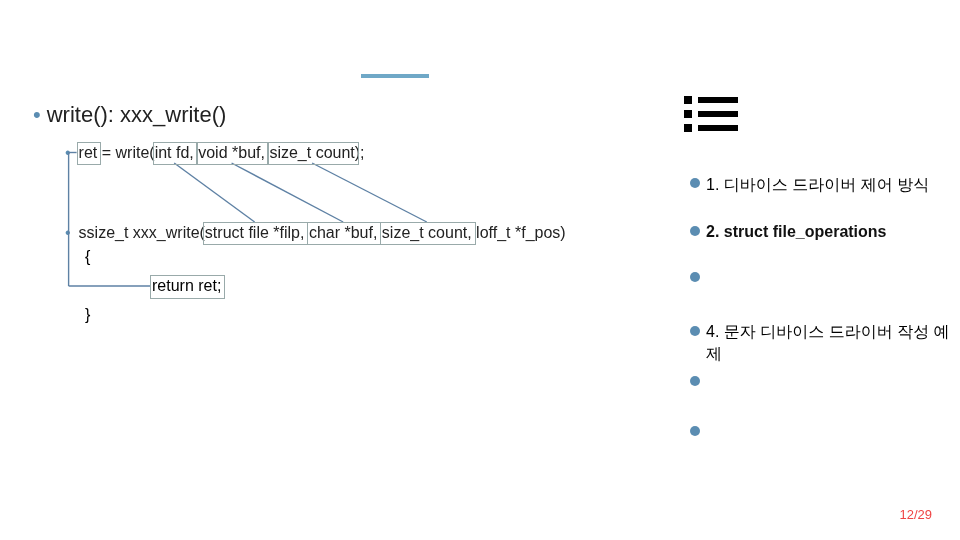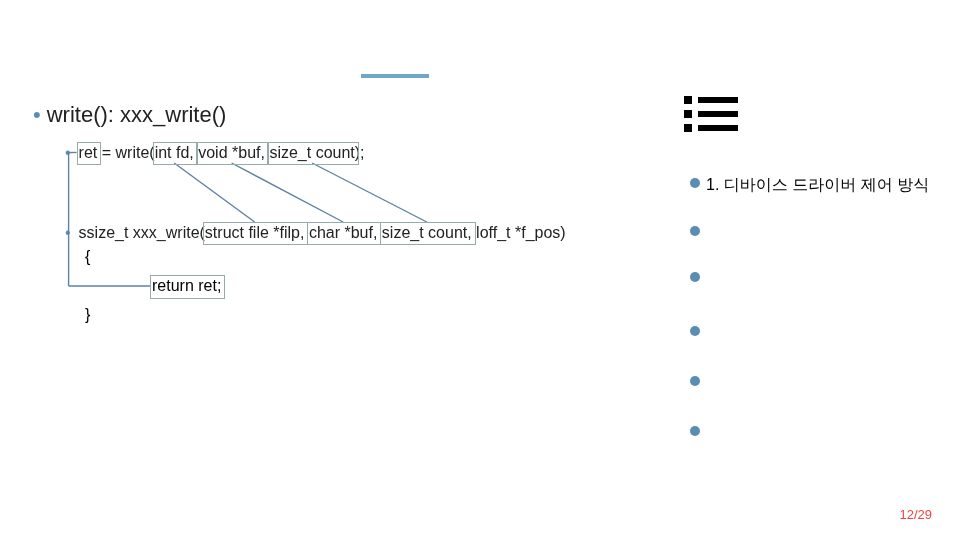--- a/index.html
+++ b/index.html
@@ -54,22 +54,24 @@
     <div class="lb" style="left:0;top:14px"></div>
       <div class="ll" style="left:14px;top:15px;width:40px"></div>
     <div class="lb" style="left:0;top:28px"></div>
       <div class="ll" style="left:14px;top:29px;width:40px"></div>
   </div>
 
   <div class="outline-line"></div>
   <div class="outline-dot" style="top:178px"></div>
   <div class="outline-item" style="top:174px">1. 디바이스 드라이버 제어 방식</div>
   <div class="outline-dot" style="top:226px"></div>
+  <div class="outline-item bold" style="top:221px;font-size:16px">2. struct file_operations</div>
   <div class="outline-dot" style="top:272px"></div>
   <div class="outline-dot" style="top:326px"></div>
+  <div class="outline-item" style="top:321px">4. 문자 디바이스 드라이버 작성 예제</div>
   <div class="outline-dot" style="top:376px"></div>
   <div class="outline-dot" style="top:426px"></div>
 
   <div class="pagenum">12/29</div>
 
   <svg class="conn" id="connsvg" width="960" height="540">
       <line x1="174.1953125" y1="163" x2="254.65625" y2="222" stroke="#5e81a4" stroke-width="1.4"></line>
       <line x1="231.578125" y1="163" x2="343.1484375" y2="222" stroke="#5e81a4" stroke-width="1.4"></line>
       <line x1="312.0859375" y1="163" x2="426.7578125" y2="222" stroke="#5e81a4" stroke-width="1.4"></line>
       <line x1="76.609375" y1="152.5" x2="68.609375" y2="152.5" stroke="#5e81a4" stroke-width="1.4"></line>

